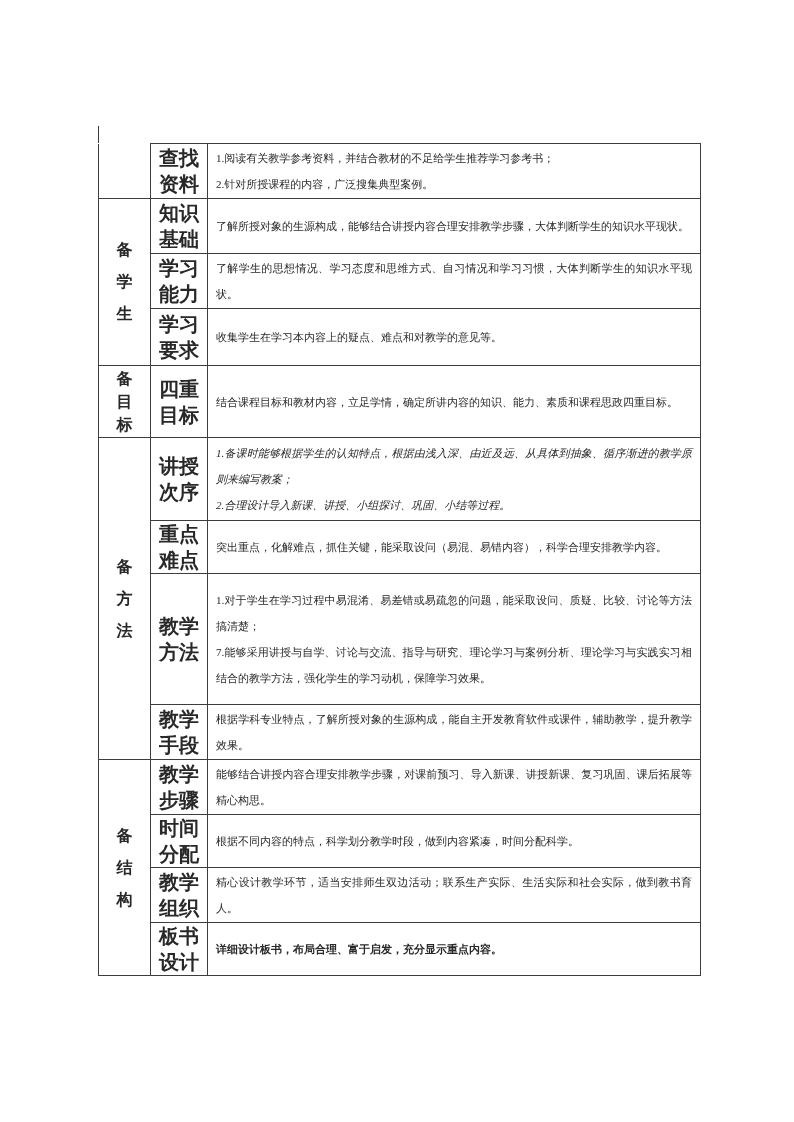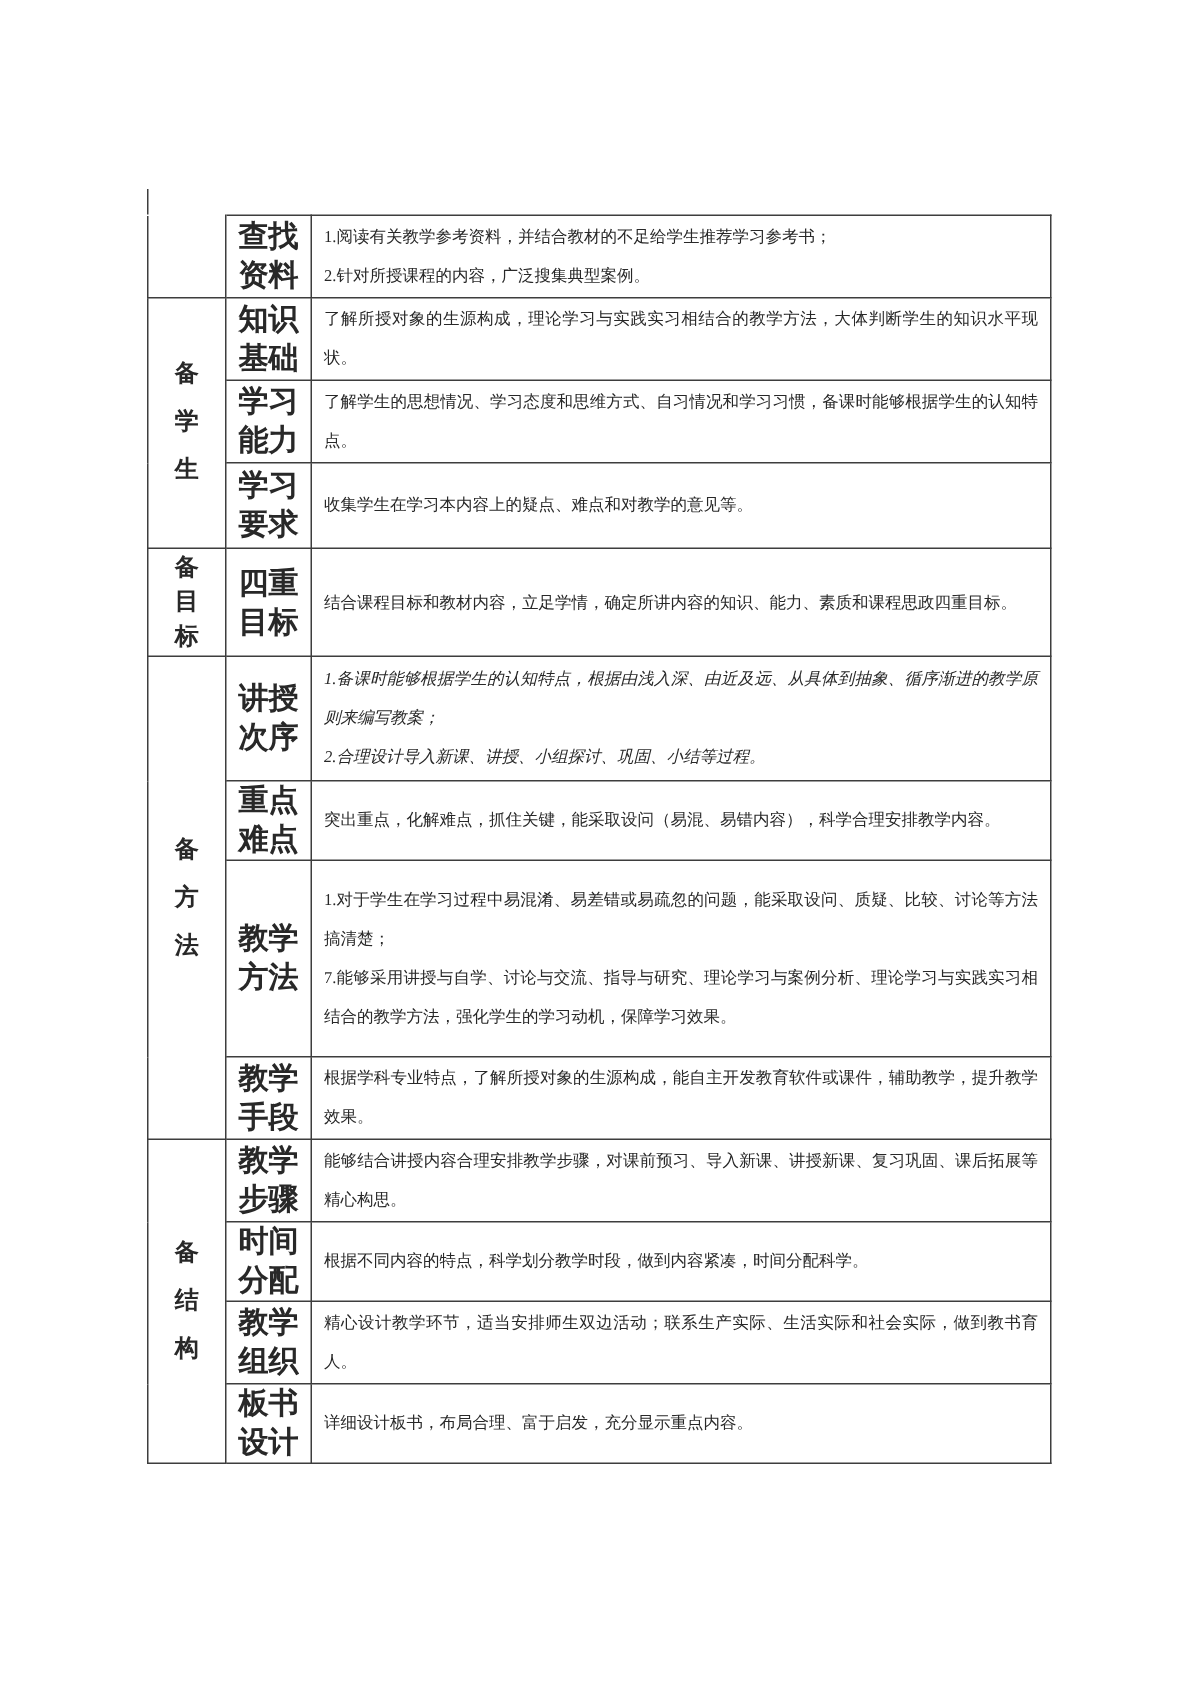--- a/index.html
+++ b/index.html
@@ -90,26 +90,26 @@
         <td class="txt" style="border-color: rgb(61, 61, 61);">1.阅读有关教学参考资料，并结合教材的不足给学生推荐学习参考书；
 2.针对所授课程的内容，广泛搜集典型案例。</td>
       </tr>
 
       <tr style="height:55px">
         <td class="cat" rowspan="3" style="border-color: rgb(61, 61, 61);">备
 学
 生</td>
         <td class="lbl" style="border-color: rgb(61, 61, 61);">知识
 基础</td>
-        <td class="txt" style="border-color: rgb(61, 61, 61);">了解所授对象的生源构成，理论学习与实践实习相结合的教学方法，大体判断学生的知识水平现状。</td>
+        <td class="txt" style="border-color: rgb(61, 61, 61);">了解所授对象的生源构成，能够结合讲授内容合理安排教学步骤，大体判断学生的知识水平现状。</td>
       </tr>
       <tr style="height:53px">
         <td class="lbl" style="border-color: rgb(61, 61, 61);">学习
 能力</td>
-        <td class="txt" style="border-color: rgb(61, 61, 61);">了解学生的思想情况、学习态度和思维方式、自习情况和学习习惯，备课时能够根据学生的认知特点。</td>
+        <td class="txt" style="border-color: rgb(61, 61, 61);">了解学生的思想情况、学习态度和思维方式、自习情况和学习习惯，大体判断学生的知识水平现状。</td>
       </tr>
       <tr style="height:57px">
         <td class="lbl" style="border-color: rgb(61, 61, 61);">学习
 要求</td>
         <td class="txt" style="border-color: rgb(61, 61, 61); margin-top: 48px;">收集学生在学习本内容上的疑点、难点和对教学的意见等。</td>
       </tr>
 
       <tr style="height:72px">
         <td class="cat tight" style="border-color: rgb(61, 61, 61);">备
 目
@@ -159,17 +159,17 @@
         <td class="txt" style="border-color: rgb(61, 61, 61);">根据不同内容的特点，科学划分教学时段，做到内容紧凑，时间分配科学。</td>
       </tr>
       <tr style="height:53px">
         <td class="lbl" style="border-color: rgb(61, 61, 61);">教学
 组织</td>
         <td class="txt" style="border-color: rgb(61, 61, 61);">精心设计教学环节，适当安排师生双边活动；联系生产实际、生活实际和社会实际，做到教书育人。</td>
       </tr>
       <tr style="height:52px">
         <td class="lbl" style="border-color: rgb(61, 61, 61);">板书
 设计</td>
-        <td class="txt" style="border-color: rgb(61, 61, 61);">详细设计板书，布局合理、富于启发，充分显示重点内容。</td>
+        <td class="txt" style="border-color: rgb(61, 61, 61); font-weight: bold;">详细设计板书，布局合理、富于启发，充分显示重点内容。</td>
       </tr>
     </tbody>
   </table>
 </div>
 
 </body></html>

